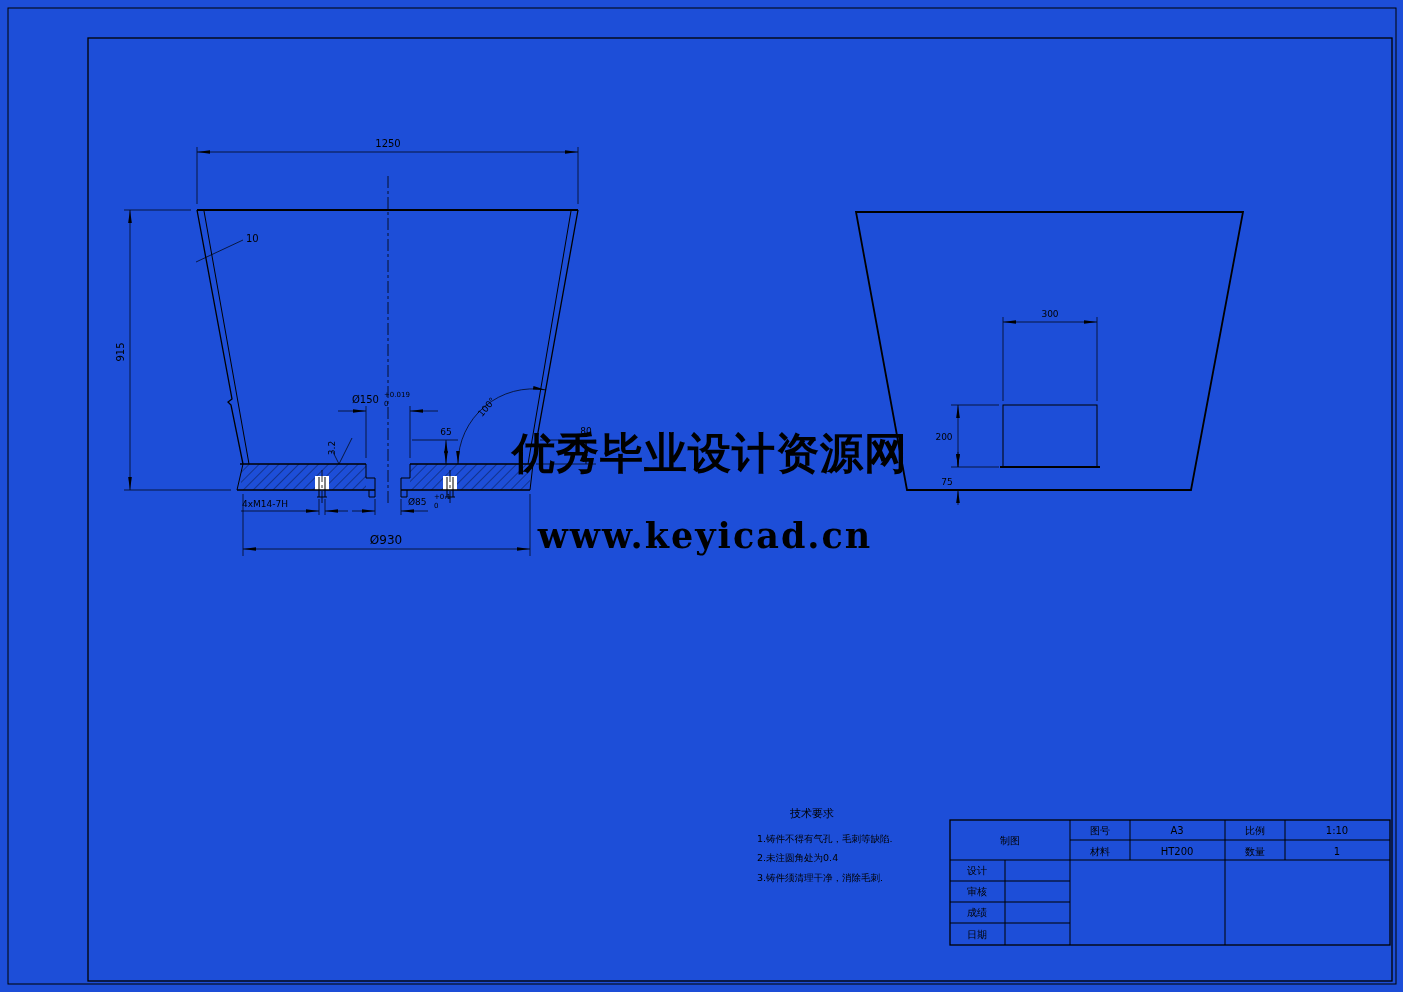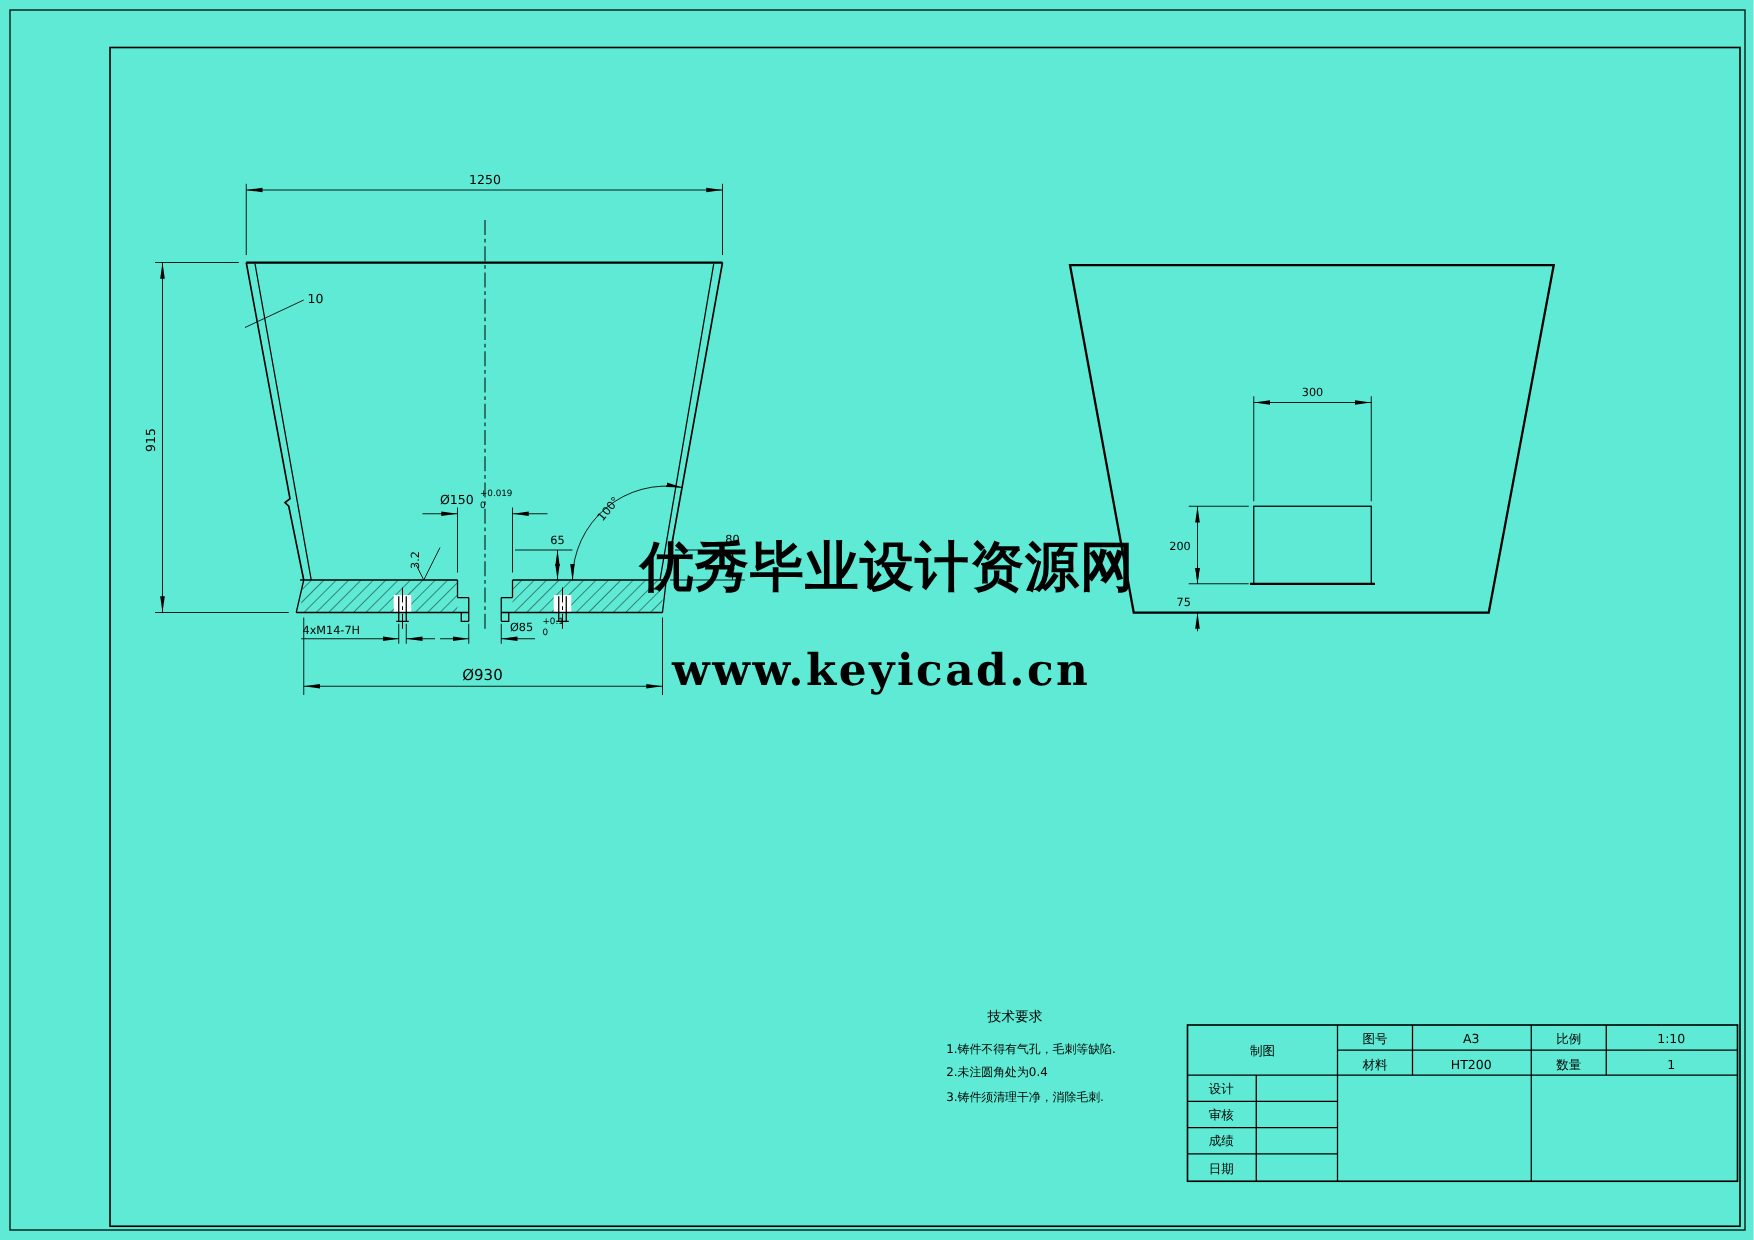--- a/index.html
+++ b/index.html
@@ -1,16 +1,16 @@
 <!DOCTYPE html>
 <html><head>
 <meta charset="utf-8">
 <style>
   html,body{margin:0;padding:0;background:#ffffff;}
-  .sheet{position:relative;width:1403px;height:992px;background:#5eead4;overflow:hidden;}
+  .sheet{position:relative;width:1403px;height:992px;background:#1d4ed8;overflow:hidden;}
   svg{display:block;}
   text{font-family:"DejaVu Sans","Liberation Sans",sans-serif;fill:#000;}
   .ln{stroke:#000;fill:none;}
   .w2{stroke-width:1.8;}
   .w15{stroke-width:1.3;}
   .w1{stroke-width:1;}
   .thin{stroke-width:0.7;}
   .dimtxt{font-size:10px;}
   .big{font-size:12px;}
   .small{font-size:9px;}

